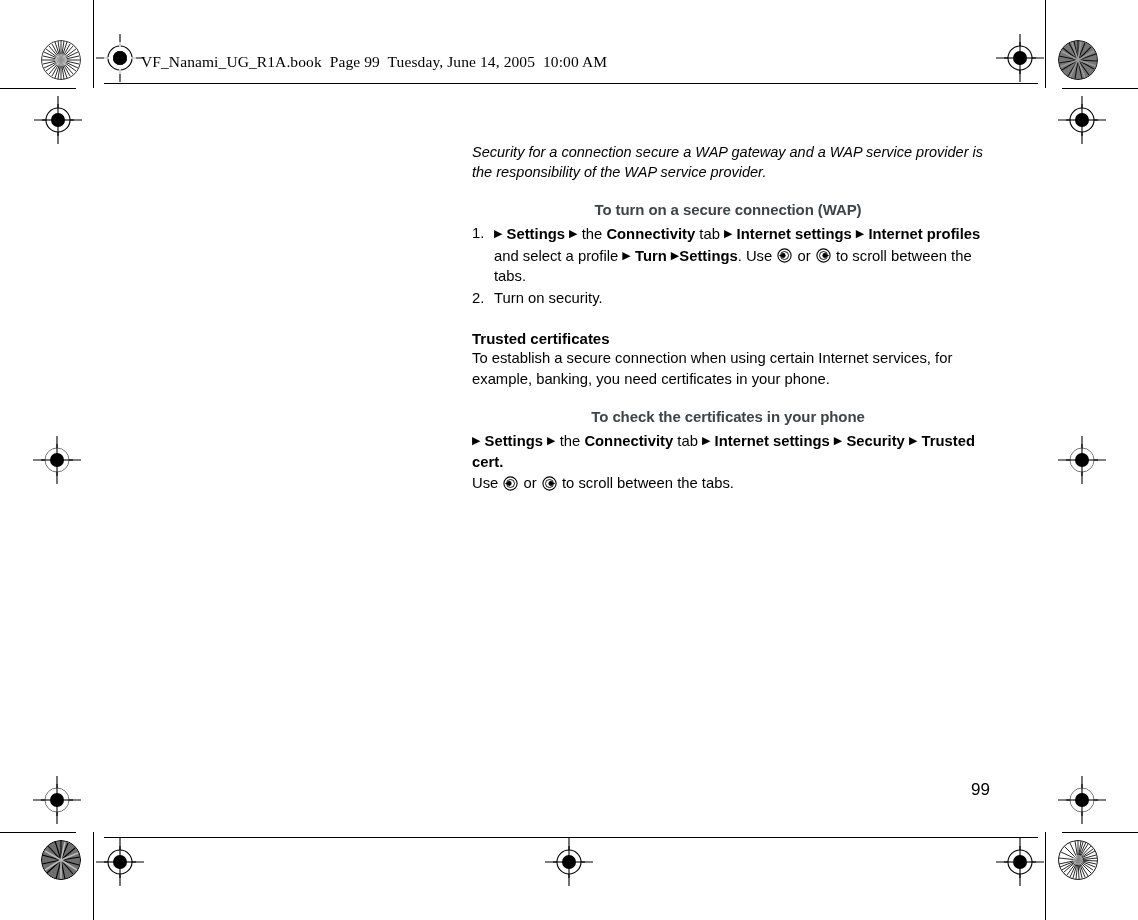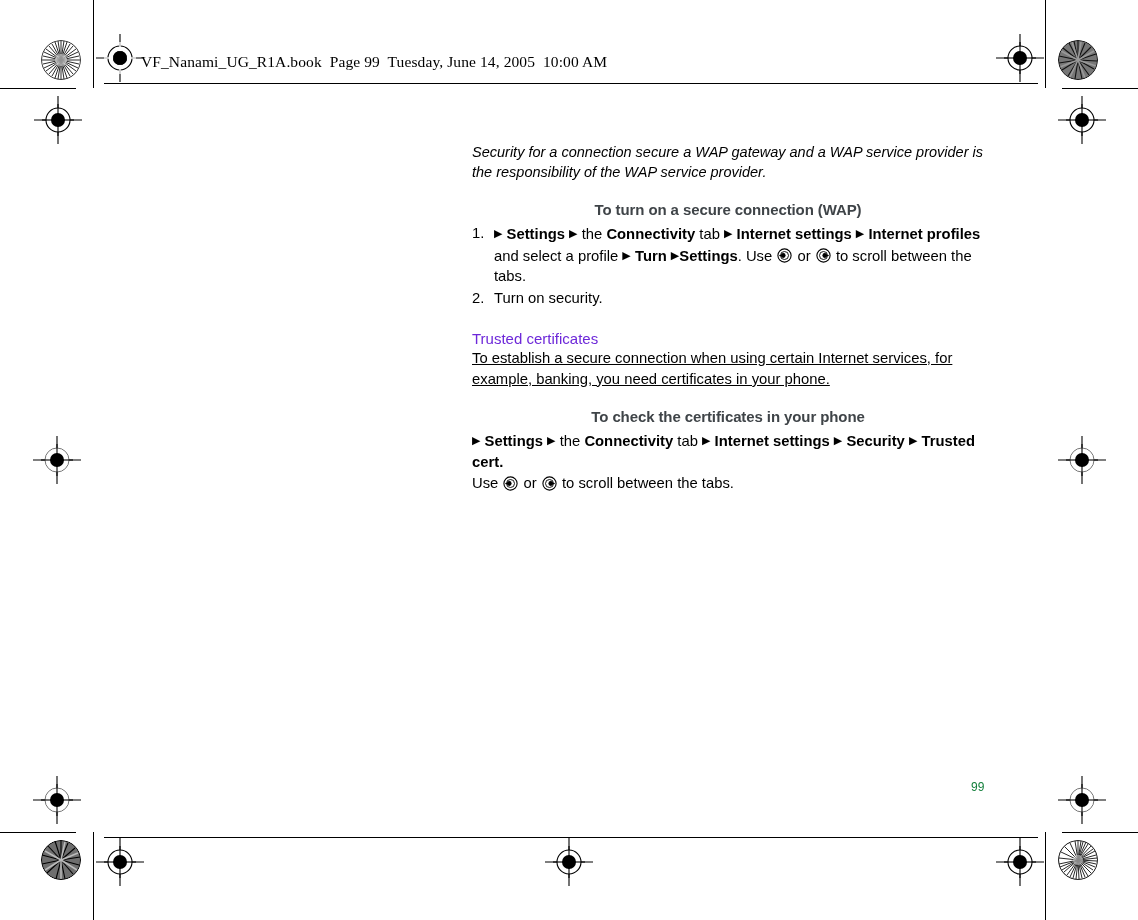--- a/index.html
+++ b/index.html
@@ -66,33 +66,32 @@
   .h-section {
     font-weight: bold;
     font-size: 15px;
     color: #3f4448;
     margin-top: 19px;
     margin-bottom: 5px;
     letter-spacing: -0.1px;
     text-align: center;
   }
   .h-sub {
-    font-weight: normal;
+    font-weight: bold;
     font-size: 15px;
-    color: #6d28d9;
+    color: #000000;
     margin-top: 21px;
     margin-bottom: 1px;
   }
 
   p.body-par {
     font-size: 14.8px;
     line-height: 20.5px;
     margin: 0;
     color: #000000;
-    text-decoration: underline;
   }
   p.gap-par { margin-top: 20px; }
 
   ol.steps {
     list-style: none;
     margin: 0;
     padding: 0;
     font-size: 14.8px;
     line-height: 21px;
   }
@@ -126,23 +125,23 @@
   .path-line {
     font-size: 14.8px;
     line-height: 21px;
     margin: 0;
   }
 
   .page-number {
     position: absolute;
     left: 971px;
     top: 780px;
-    font-size: 12px;
+    font-size: 17px;
     font-weight: normal;
-    color: #15803d;
+    color: #000000;
   }
 </style>
 </head>
 <body>
 
 <div class="rosette" style="left:41px; top:40px; width:40px; height:40px;">
   <svg width="40" height="40" viewBox="0 0 40 40">
     <g id="rs1">
       <circle cx="20" cy="20" r="19.5" fill="#ffffff" stroke="#555" stroke-width="0.6"></circle>
     </g>

